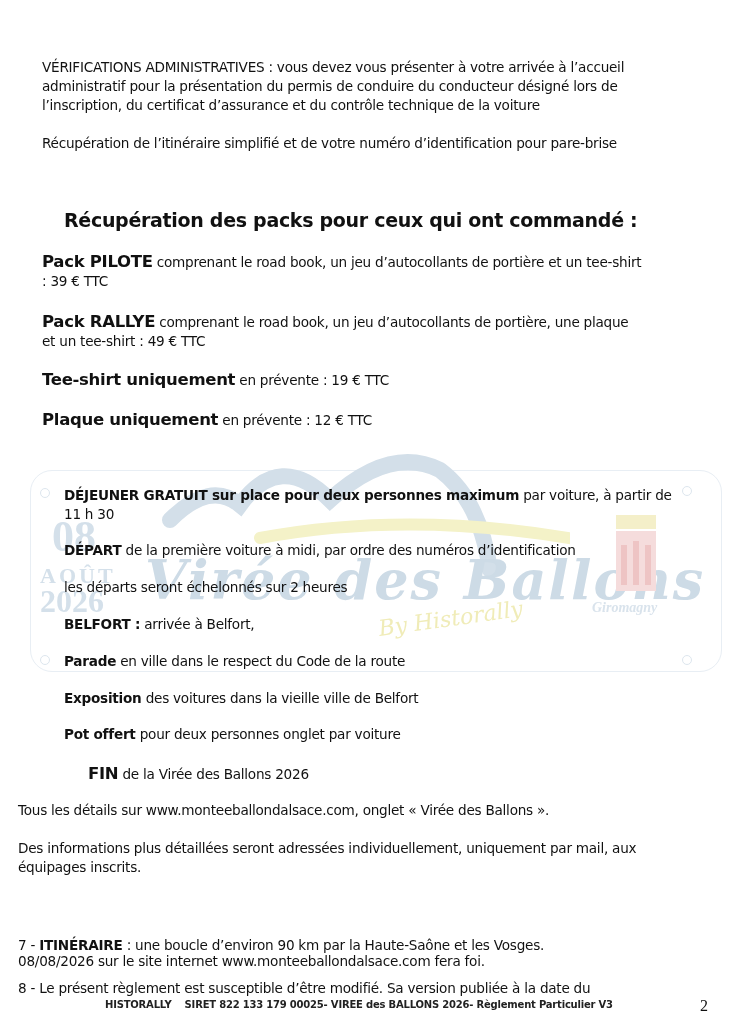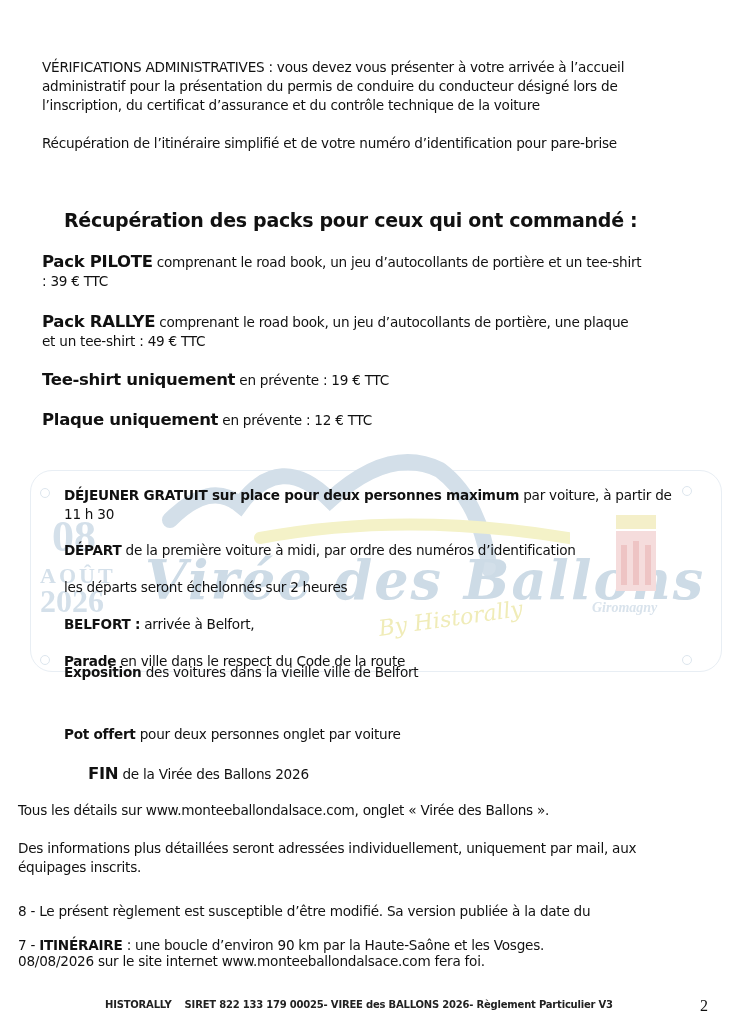--- a/index.html
+++ b/index.html
@@ -91,36 +91,36 @@
 <div class="p content" style="left:64px;top:541px;">
   <span class="b">DÉPART</span><span> de la première voiture à midi, par ordre des numéros d’identification</span>
 </div>
 <div class="p content" style="left:64px;top:578px;">les départs seront échelonnés sur 2 heures</div>
 <div class="p content" style="left:64px;top:615px;">
   <span class="b">BELFORT :</span><span> arrivée à Belfort,</span>
 </div>
 <div class="p content" style="left:64px;top:652px;">
   <span class="b">Parade</span><span> en ville dans le respect du Code de la route</span>
 </div>
-<div class="p content" style="left:64px;top:663px;">
+<div class="p content" style="left:64px;top:689px;">
   <span class="b">Exposition</span><span> des voitures dans la vieille ville de Belfort</span>
 </div>
 <div class="p content" style="left:64px;top:725px;">
   <span class="b">Pot offert</span><span> pour deux personnes onglet par voiture</span>
 </div>
 <div class="p content" style="left:64px;top:764px;margin-left:24px;">
   <span class="b big">FIN</span><span> de la Virée des Ballons 2026</span>
 </div>
 
 <div class="p content" style="left:18px;top:801px;">Tous les détails sur www.monteeballondalsace.com, onglet « Virée des Ballons ».</div>
 
 <div class="p content" style="left:18px;top:839px;">Des informations plus détaillées seront adressées individuellement, uniquement par mail, aux</div>
 <div class="p content" style="left:18px;top:858px;">équipages inscrits.</div>
 
 <div class="p content" style="left:18px;top:896px;margin-top:40px;">
   <span>7 - </span><span class="b">ITINÉRAIRE</span><span> : une boucle d’environ 90 km par la Haute-Saône et les Vosges.</span>
 </div>
 
-<div class="p content" style="left:18px;top:902px;">8 - Le présent règlement est susceptible d’être modifié. Sa version publiée à la date du</div>
+<div class="p content" style="left:18px;top:979px;">8 - Le présent règlement est susceptible d’être modifié. Sa version publiée à la date du</div>
 <div class="p content" style="left:18px;top:952px;">08/08/2026 sur le site internet www.monteeballondalsace.com fera foi.</div>
 
 <div class="footer" style="left:105px;top:999px;white-space:pre;">HISTORALLY    SIRET 822 133 179 00025- VIREE des BALLONS 2026- Règlement Particulier V3</div>
 <div class="pagenum" style="left:700px;top:997px;">2</div>
 
 </body></html>

